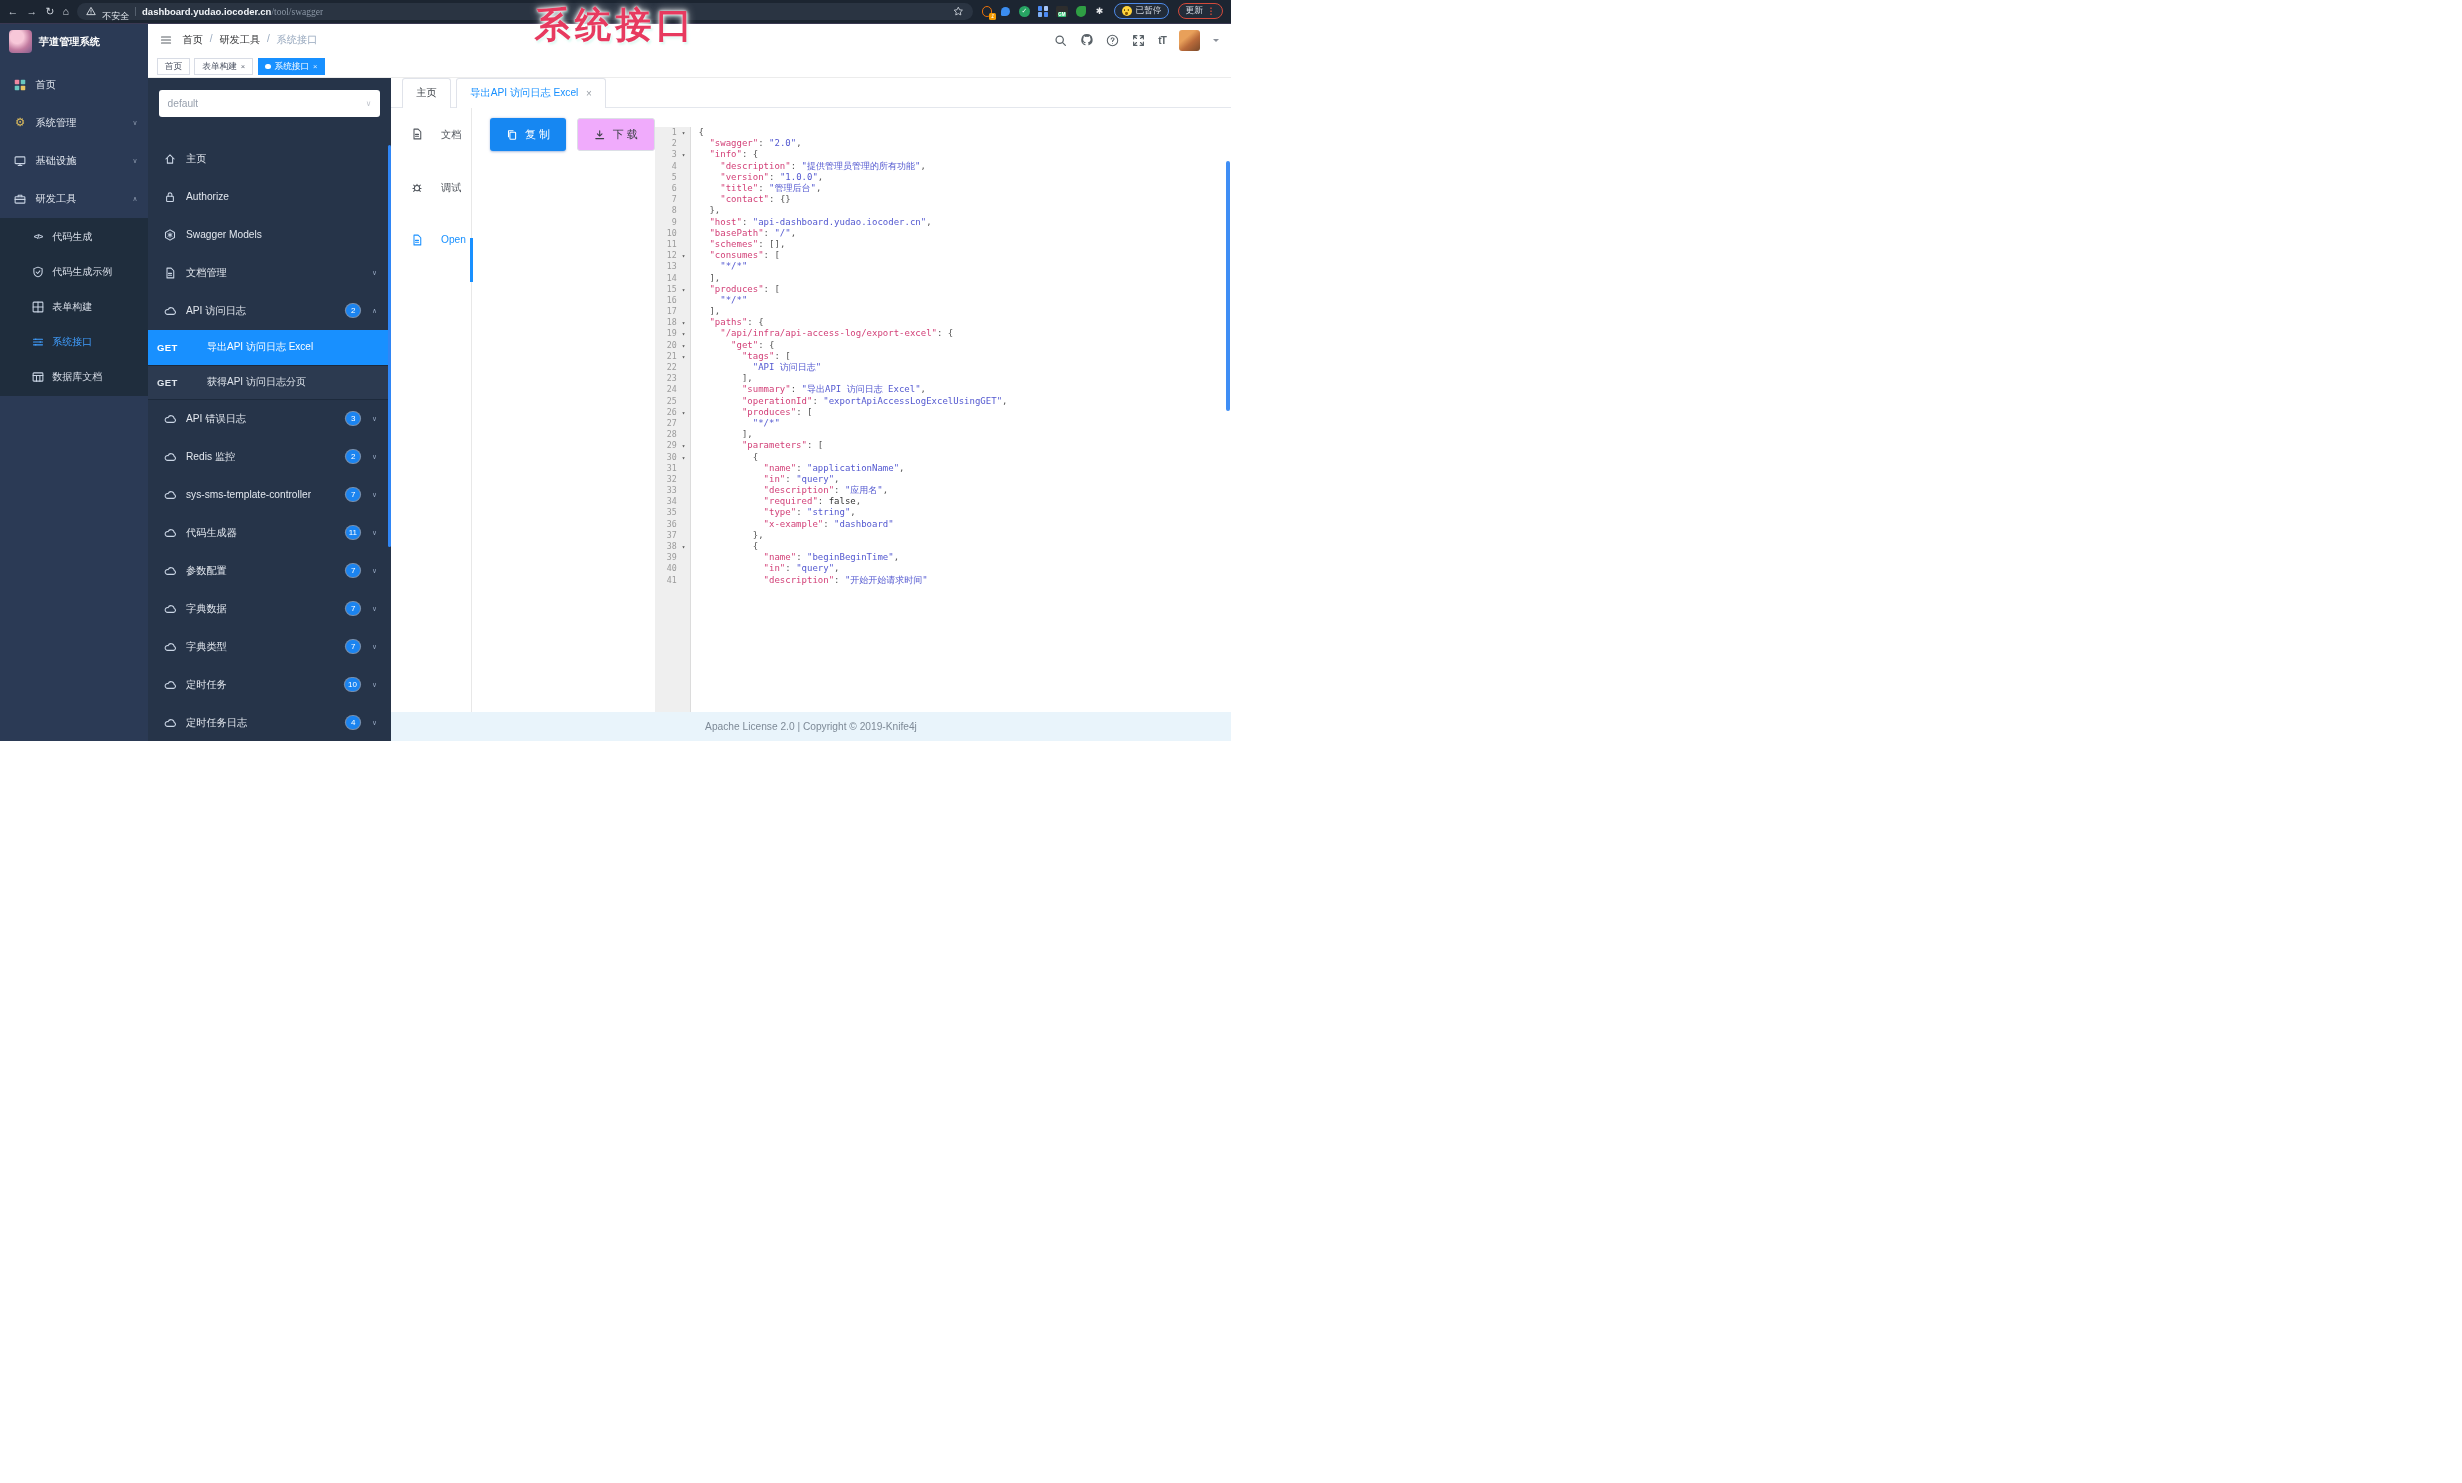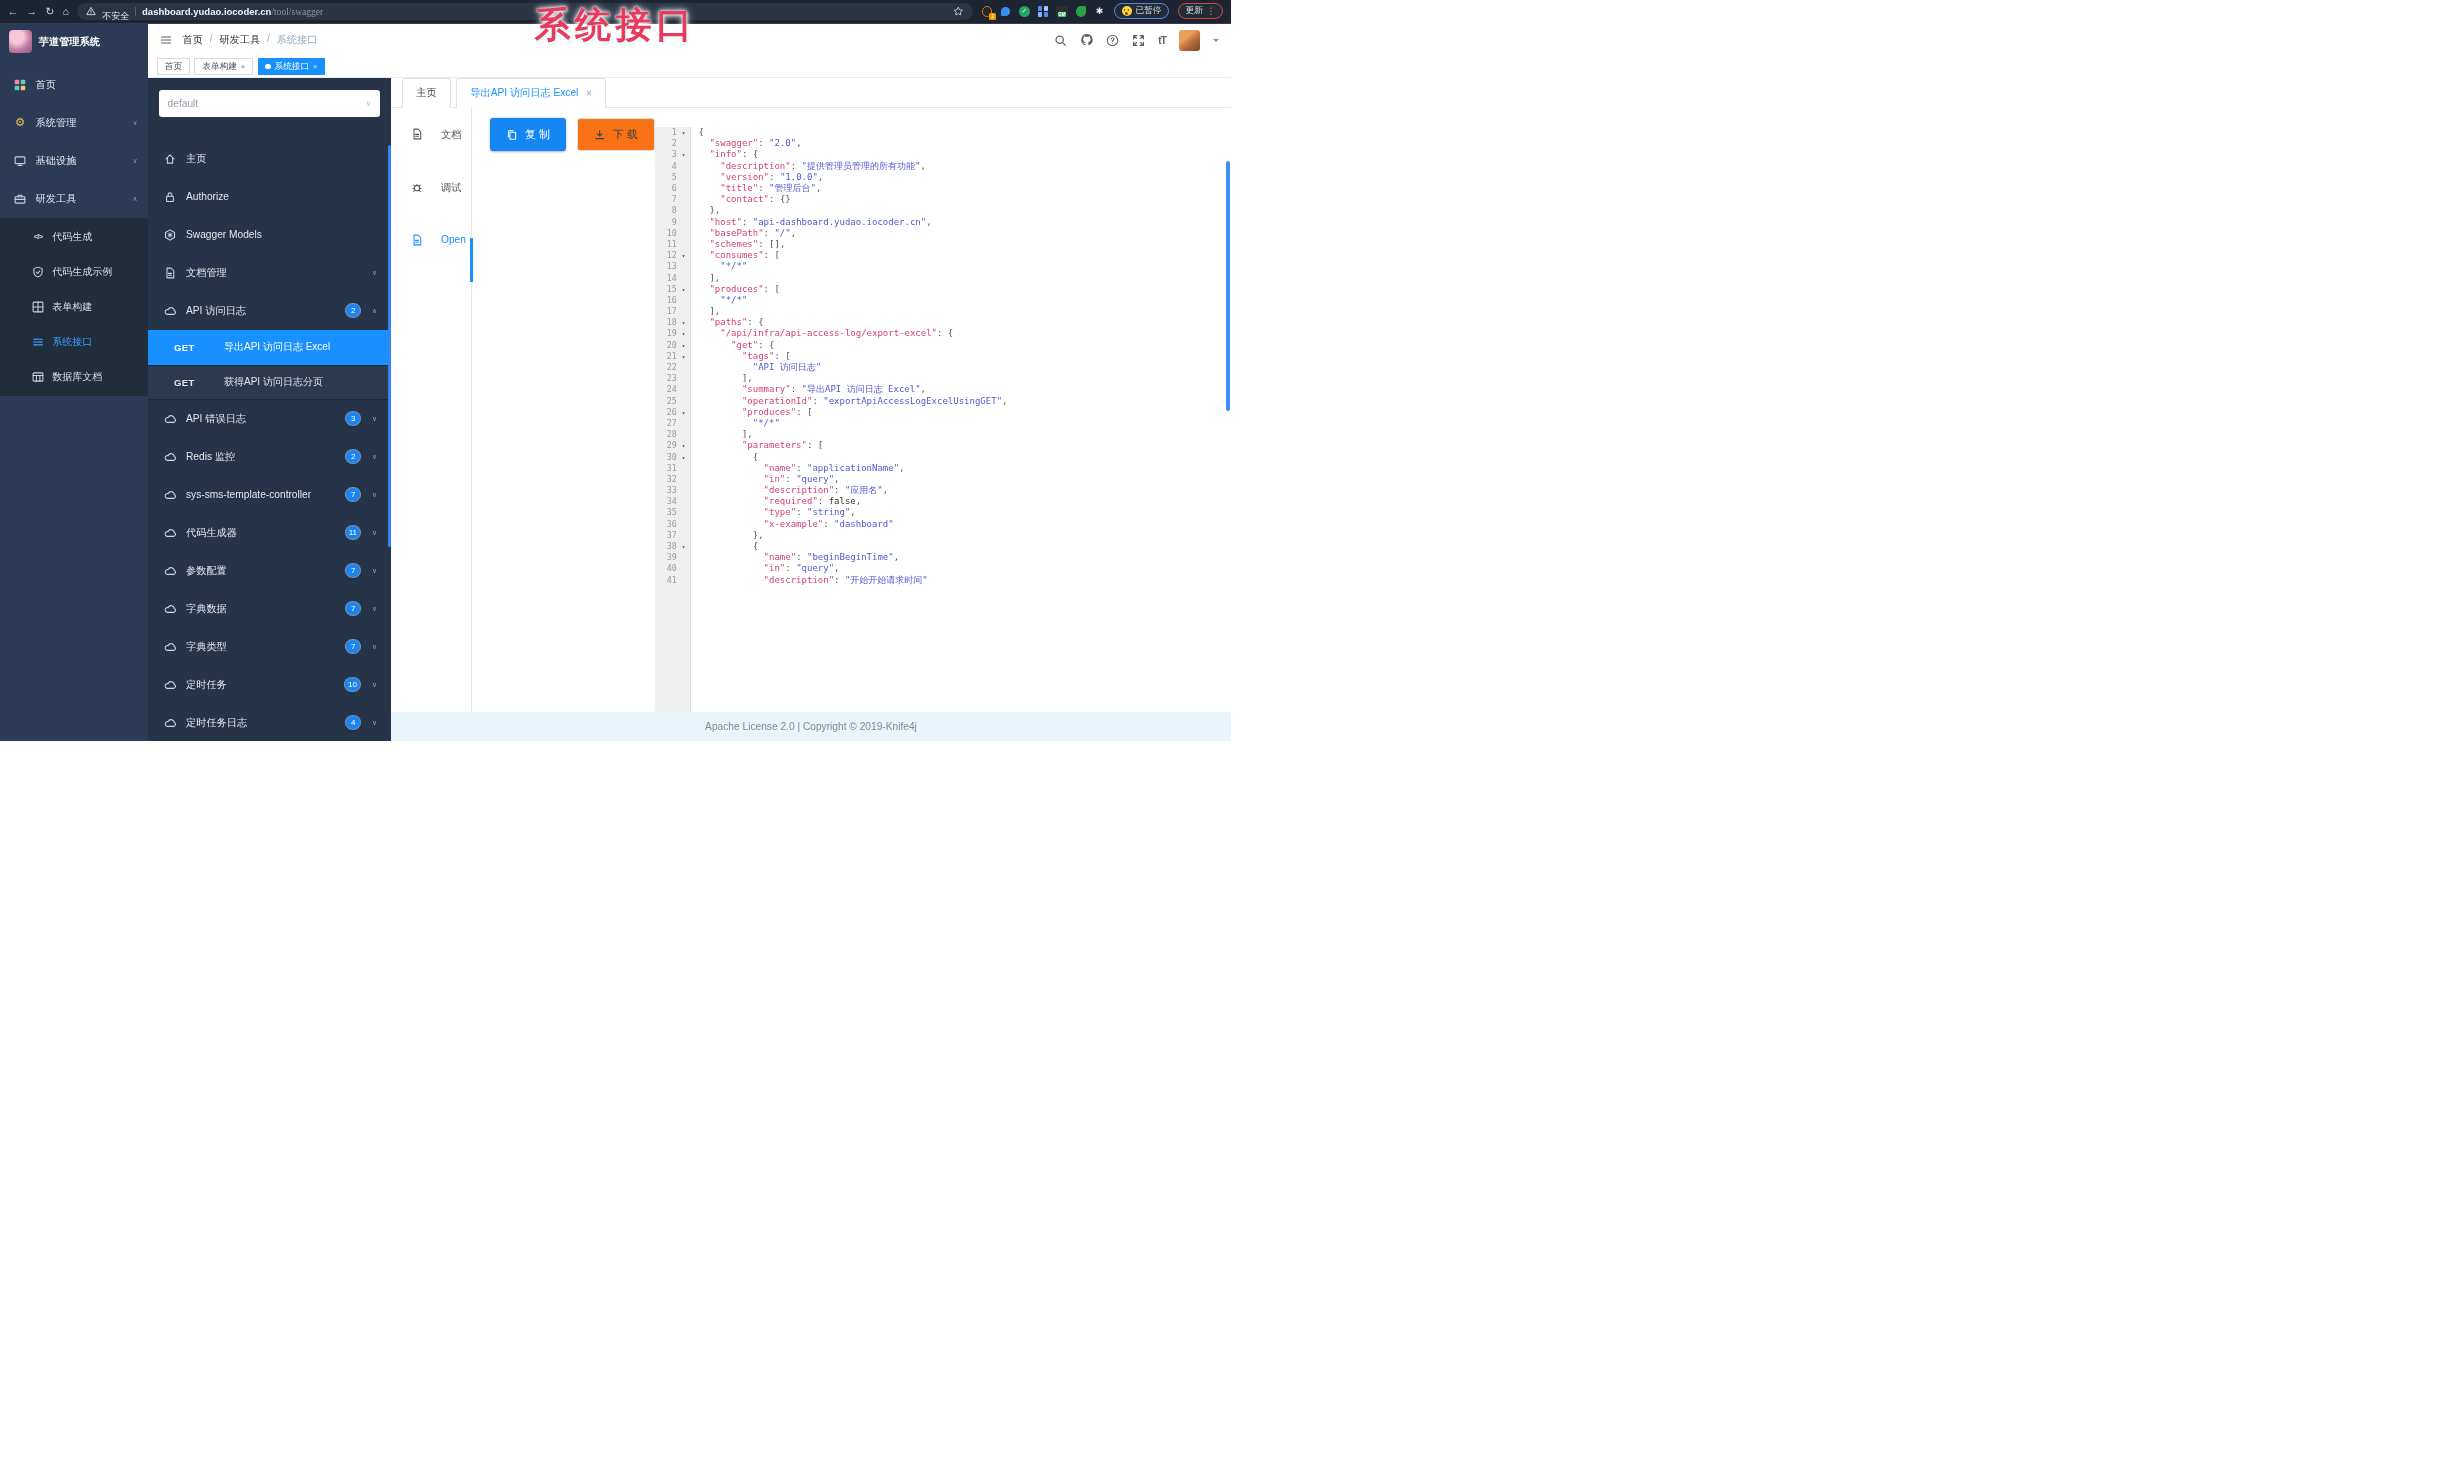--- a/index.html
+++ b/index.html
@@ -77,21 +77,21 @@
   .workspace { flex:1; display:flex; min-height:0; }
   .doc-sidebar { width:243px; background:#263449; flex:none; position:relative; overflow:hidden; }
   .group-select { margin:12px 10.6px 0; height:27px; background:#fff; border-radius:3px; display:flex; align-items:center; padding:0 9px; font-size:10.2px; color:#98a0ad; cursor:pointer; }
   .group-select .gchev { margin-left:auto; color:#c0c4cc; font-size:7.6px; }
   .s-menu { margin-top:23px; }
   .s-item { height:38px; display:flex; align-items:center; gap:10px; padding:0 12px 0 15px; font-size:10.2px; color:#e2e7ee; cursor:pointer; }
   .s-item .si { width:13px; display:flex; justify-content:center; color:#cbd6e6; }
   .s-item .grow { flex:1; }
   .badge { min-width:13.6px; height:13.6px; border-radius:6.8px; background:#1b84f0; color:#fff; font-size:8px; display:flex; align-items:center; justify-content:center; padding:0 3px; box-shadow:0 0 0 1.1px rgba(180,215,255,.55); }
   .chev { color:#93a4bd; font-size:6.8px; width:9px; text-align:center; }
-  .op-row { height:35px; background:#2c3a50; border-top:0.8px solid #1d2a3c; border-bottom:0.8px solid #1d2a3c; display:flex; align-items:center; gap:21px; padding-left:26px; font-size:10px; color:#dfe5ec; cursor:pointer; }
+  .op-row { height:35px; background:#2c3a50; border-top:0.8px solid #1d2a3c; border-bottom:0.8px solid #1d2a3c; display:flex; align-items:center; gap:21px; padding-left:9px; font-size:10px; color:#dfe5ec; cursor:pointer; }
   .op-row .method { font-weight:bold; font-size:9.5px; letter-spacing:0.4px; width:29px; }
   .op-row.active { background:#1890ff; border-color:#1890ff; color:#fff; }
   .side-scroll { position:absolute; right:0; top:67px; width:3px; height:402px; background:#2f86f6; border-radius:1.5px; }
 
   
   .doc-main { flex:1; background:#fff; display:flex; flex-direction:column; min-width:0; }
   .doc-header { height:47px; display:flex; align-items:center; gap:11.4px; padding:0 16.7px; }
   .collapse-ic { color:#17233d; display:flex; cursor:pointer; }
   .doc-title { font-size:13.6px; font-weight:bold; color:#17233d; }
   .search-wrap { margin-left:auto; display:flex; align-items:center; gap:13.6px; }
@@ -106,21 +106,21 @@
   .doc-content { flex:1; display:flex; min-height:0; }
   .mini-nav { width:81px; border-right:0.8px solid #e8e8e8; padding-top:20px; position:relative; flex:none; }
   .mini-item { height:53px; display:flex; align-items:flex-start; gap:18px; padding-left:20px; font-size:10.2px; color:#51565d; cursor:pointer; }
   .mini-item .si { display:flex; }
   .mini-item.active { color:#1890ff; }
   .mini-ind { position:absolute; right:-1.5px; top:130px; width:2.3px; height:44px; background:#1890ff; }
   .editor-panel { flex:1; min-width:0; display:flex; flex-direction:row; padding:10.6px 21px 0 18px; }
   .btn-row { display:flex; gap:10.6px; }
   .btn { height:33px; border-radius:3px; display:flex; align-items:center; gap:7.6px; padding:0 16px; font-size:11px; cursor:pointer; border:none; font-family:"Liberation Sans",sans-serif; }
   .btn.primary { background:#1687f2; color:#fff; box-shadow:0 0.8px 2.3px rgba(0,60,160,.35); }
-  .btn.plain { background:#f97316; border:0.8px solid #dcdfe6; color:#3c4046; }
+  .btn.plain { background:#f0abfc; border:0.8px solid #dcdfe6; color:#3c4046; }
   .editor { margin-top:9px; flex:1; overflow:hidden; font-family:"DejaVu Sans Mono",monospace; font-size:9px; line-height:11.2px;
             background:linear-gradient(90deg,#efefef 0,#efefef 35px,#dcdcdc 35px,#dcdcdc 36px,#fff 36px); }
   .code-line { display:flex; height:11.2px; }
   .ln { flex:0 0 22px; text-align:right; color:#9b9b9b; font-size:8.3px; }
   .fold { flex:0 0 13.6px; text-align:center; color:#555; font-size:6px; }
   .cl { white-space:pre; padding-left:8.3px; }
   .cl .k { color:#d23f77; } .cl .v { color:#5358d0; } .cl .b { color:#333; } .cl .p { color:#555; }
   .doc-footer { height:29px; background:#e9f4fb; display:flex; align-items:center; justify-content:center; font-size:10.2px; color:#7e8a97; }
 
   .page-scroll { position:absolute; right:0.8px; top:161px; width:4.5px; height:250px; background:#3f8ef5; border-radius:2.3px; z-index:40; }

